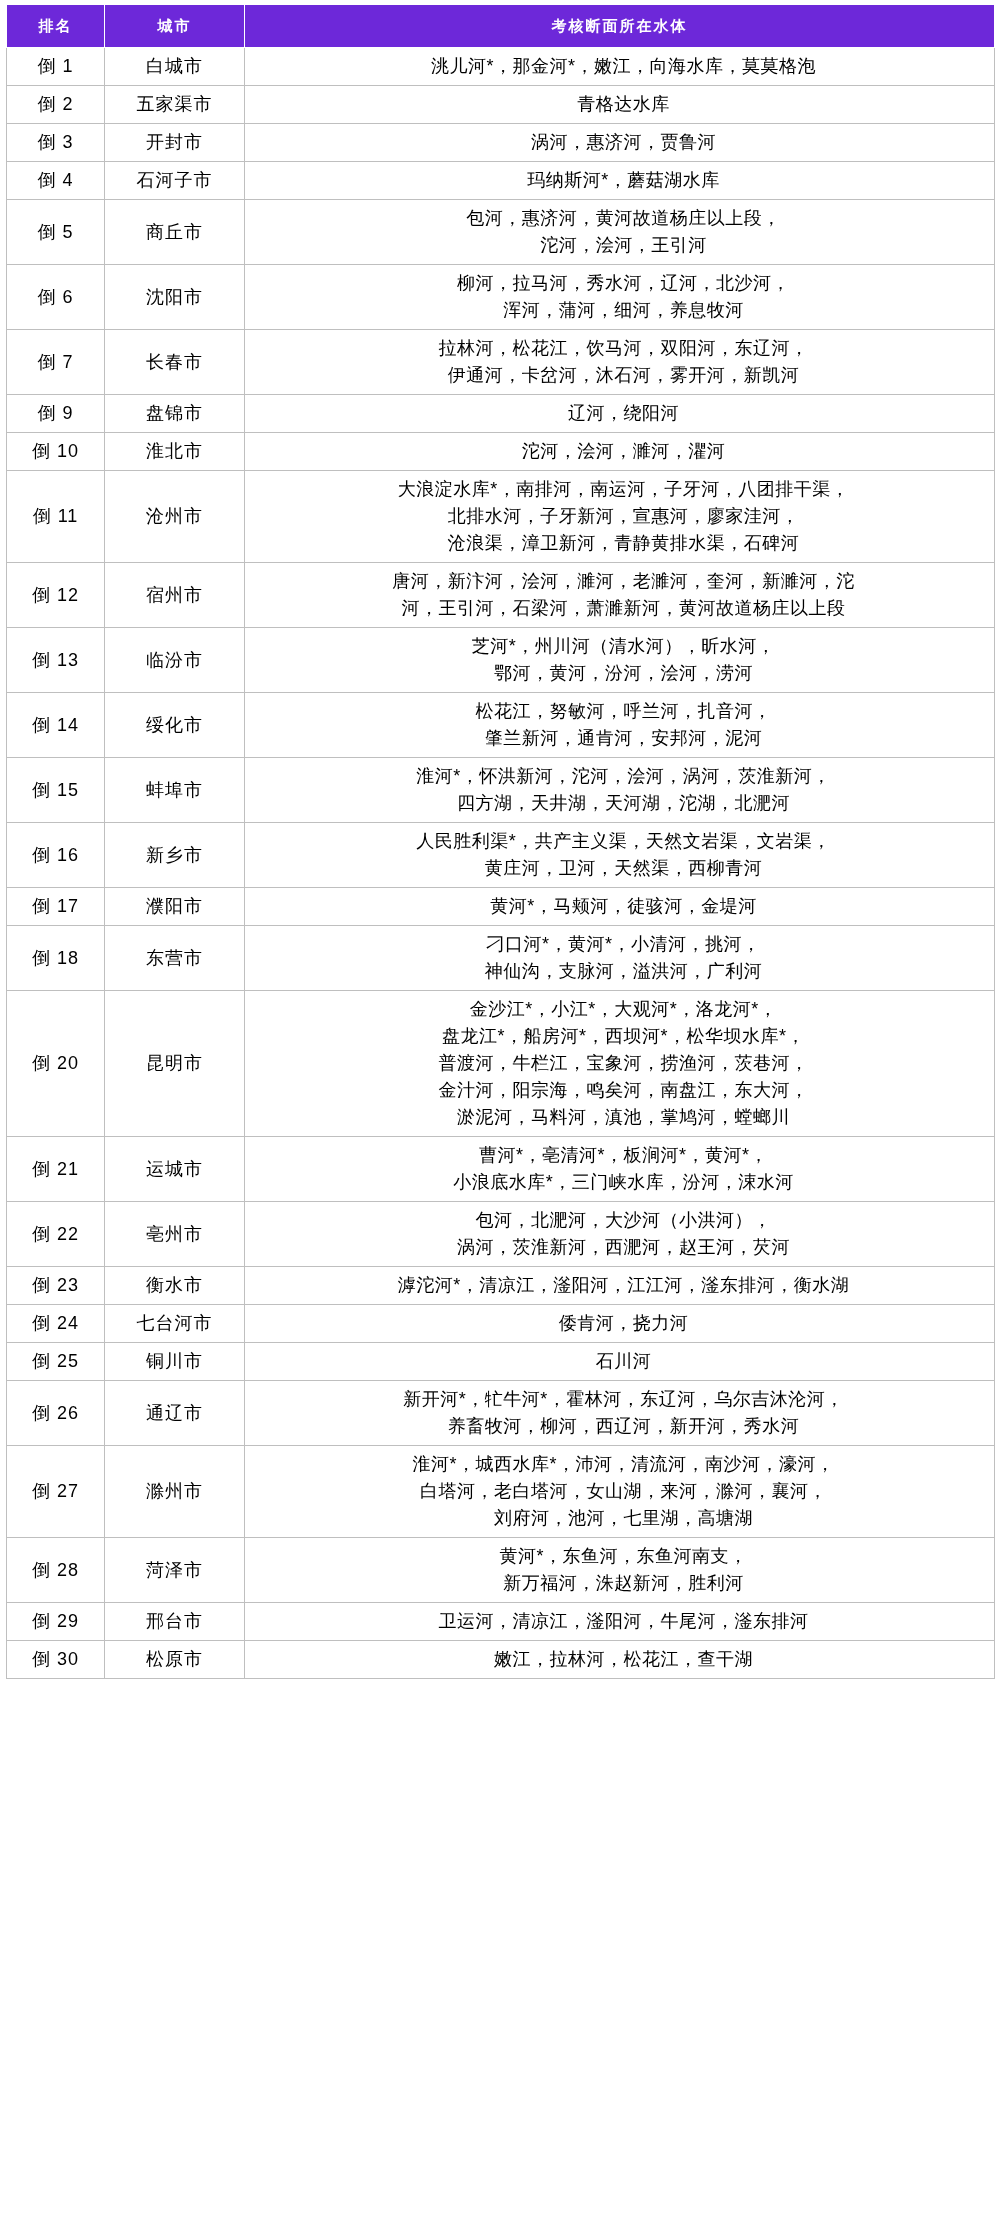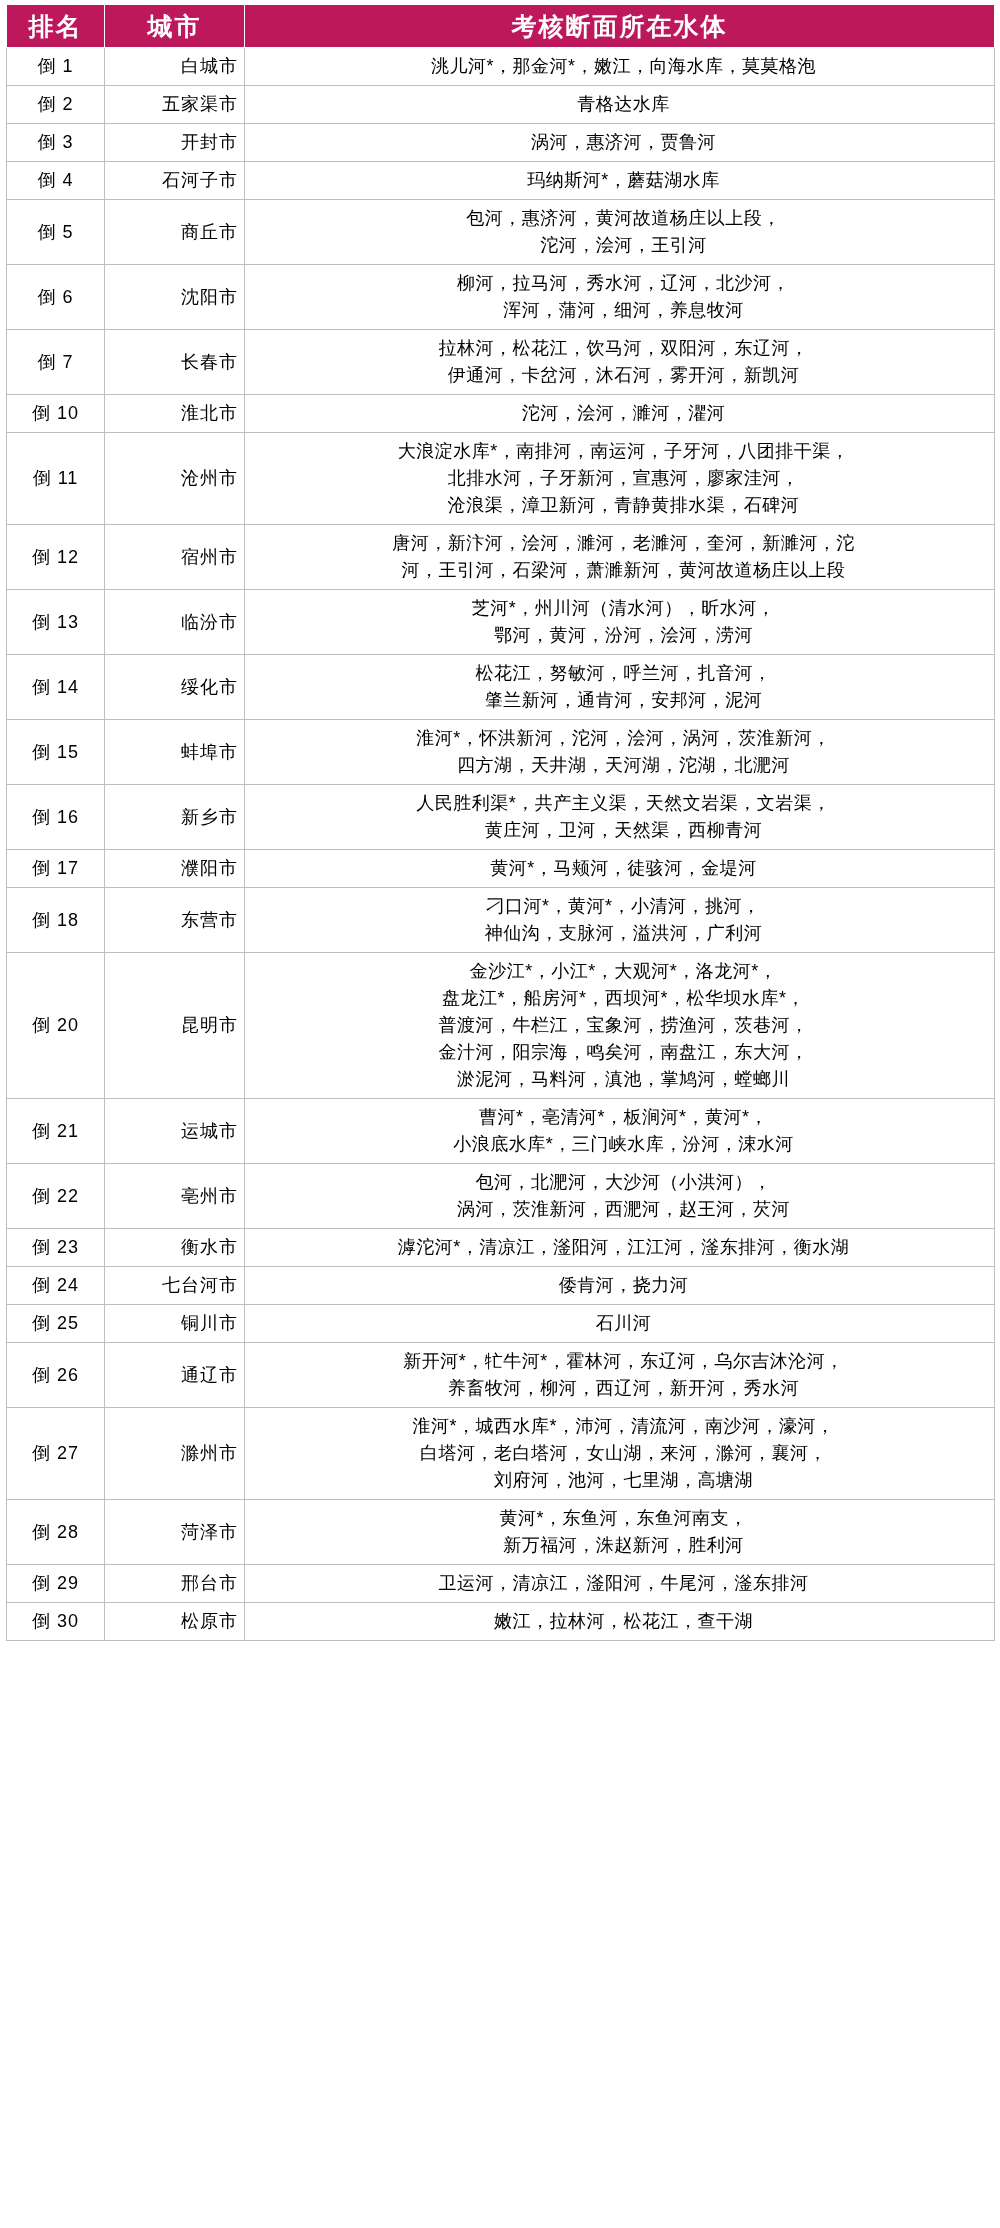--- a/index.html
+++ b/index.html
@@ -21,24 +21,24 @@
     border-collapse: collapse;
     table-layout: fixed;
     width: 988px;
     margin: 0 auto;
   }
   table.rank-table col.c-rank   { width: 98px; }
   table.rank-table col.c-city   { width: 140px; }
   table.rank-table col.c-water  { width: 750px; }
 
   table.rank-table th {
-    background: #be185d;
+    background: #6d28d9;
     color: #ffffff;
     font-weight: bold;
-    font-size: 25px;
+    font-size: 15px;
     letter-spacing: 2px;
     height: 40px;
     border: 1px solid #ffffff;
     text-align: center;
     vertical-align: middle;
   }
   table.rank-table td {
     border: 1px solid #bfbfbf;
     font-size: 18px;
     color: #000000;
@@ -46,21 +46,20 @@
     vertical-align: middle;
     padding: 5px 6px;
     line-height: 1.5;
     letter-spacing: 0.5px;
   }
   table.rank-table td.rank-cell {
     letter-spacing: 1px;
   }
   table.rank-table td.city-cell {
     letter-spacing: 1px;
-    text-align: right;
   }
   table.rank-table td.water-cell {
     text-align: center;
     padding-left: 14px;
   }
   table.rank-table td.water-cell .line {
     display: block;
     white-space: nowrap;
   }
 </style>
@@ -128,20 +127,27 @@
         </tr>
         <tr>
           <td class="rank-cell">倒 7</td>
           <td class="city-cell">长春市</td>
           <td class="water-cell">
             <span class="line">拉林河，松花江，饮马河，双阳河，东辽河，</span>
             <span class="line">伊通河，卡岔河，沐石河，雾开河，新凯河</span>
           </td>
         </tr>
         <tr>
+          <td class="rank-cell">倒 9</td>
+          <td class="city-cell">盘锦市</td>
+          <td class="water-cell">
+            <span class="line">辽河，绕阳河</span>
+          </td>
+        </tr>
+        <tr>
           <td class="rank-cell">倒 10</td>
           <td class="city-cell">淮北市</td>
           <td class="water-cell">
             <span class="line">沱河，浍河，濉河，灈河</span>
           </td>
         </tr>
         <tr>
           <td class="rank-cell">倒 11</td>
           <td class="city-cell">沧州市</td>
           <td class="water-cell">

